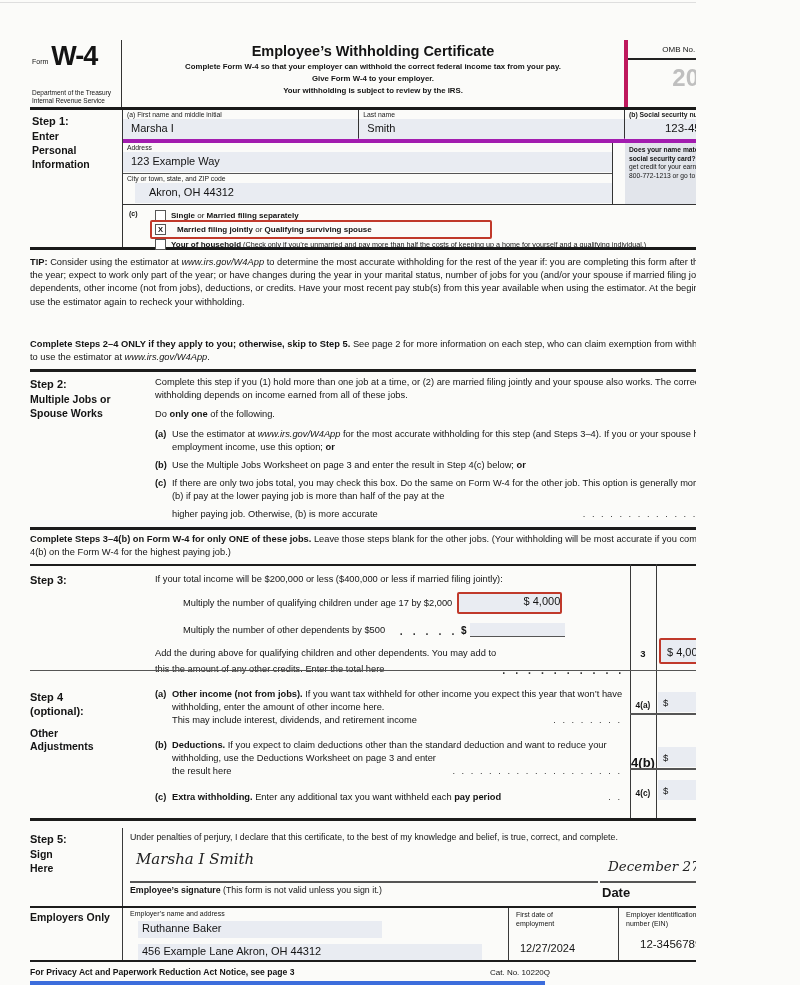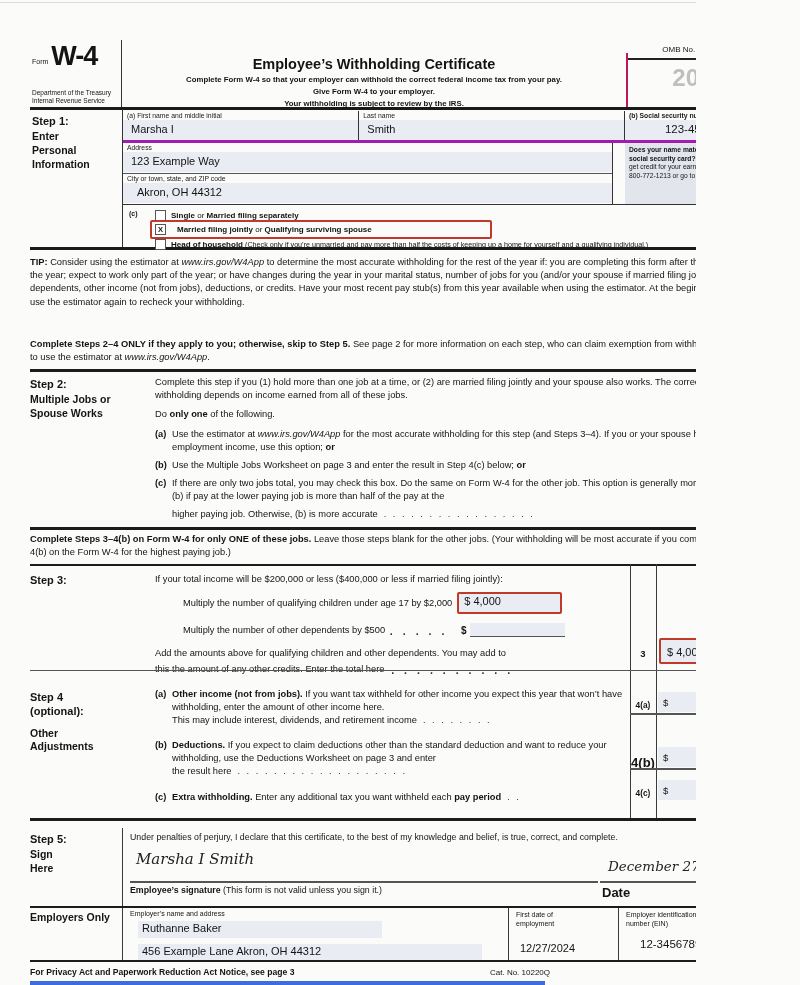--- a/index.html
+++ b/index.html
@@ -15,41 +15,41 @@
   .val{font-size:11px;padding:2px 0 0 8px;height:18px;line-height:1.3;}
   .cb{display:inline-flex;width:9px;height:9px;border:1px solid #555;background:#fff;align-items:center;justify-content:center;font-size:7.5px;font-weight:bold;line-height:1;flex:none;}
   .dots{letter-spacing:2px;white-space:nowrap;overflow:hidden;color:#333;flex:1 1 auto;min-width:0;}
   .body-t{font-size:9.3px;line-height:1.42;}
   .hang{position:relative;padding-left:17px;}
   .hang > .marker{position:absolute;left:0;top:0;font-weight:bold;}
   .steplab{font-size:11px;font-weight:bold;line-height:1.3;}
   .steptitle{font-size:10.5px;font-weight:bold;line-height:1.32;margin-top:2px;}
   .redbox{border:2px solid #c0392b;border-radius:2px;}
   .script{font-family:"DejaVu Serif",serif;font-style:italic;color:#222;}
-  .flexline{display:flex;align-items:center;}
+  .flexline{display:flex;align-items:center;text-align:right;}
 </style>
 </head>
 <body>
 
 <div class="page">
 
   <div class="abs" style="top:2px;left:0;width:800px;height:1px;background:#dedede;"></div>
 
   <div class="abs" style="top:40px;left:30px;width:740px;height:70px;display:flex;border-bottom:3px solid #1a1a1a;box-sizing:border-box;">
     <div style="width:92px;border-right:1px solid #333;position:relative;box-sizing:border-box;">
       <div style="display:flex;align-items:flex-end;padding:4px 0 0 2px;">
         <span style="font-size:7px;margin:0 3px 5px 0;">Form</span>
         <span style="font-size:27px;font-weight:bold;letter-spacing:-1px;line-height:0.95;">W-4</span>
       </div>
       <div style="position:absolute;bottom:2px;left:2px;font-size:6.5px;line-height:1.25;">
         <div>Department of the Treasury</div>
         <div>Internal Revenue Service</div>
       </div>
     </div>
-    <div style="flex:1;border-right:2px solid #be185d;text-align:center;padding:3px 8px 0;box-sizing:border-box;margin-top:13px;">
+    <div style="flex:1;border-right:4px solid #be185d;text-align:center;padding:3px 8px 0;box-sizing:border-box;">
       <div style="font-size:14.5px;font-weight:bold;">Employee’s Withholding Certificate</div>
       <div style="font-size:7.8px;font-weight:bold;line-height:1.55;margin-top:2px;">
         <div>Complete Form W-4 so that your employer can withhold the correct federal income tax from your pay.</div>
         <div>Give Form W-4 to your employer.</div>
         <div>Your withholding is subject to review by the IRS.</div>
       </div>
     </div>
     <div style="width:142px;box-sizing:border-box;">
       <div style="font-size:8px;text-align:center;padding:5px 0 4px;border-bottom:2px solid #222;">OMB No. 1545-0074</div>
       <div style="text-align:center;font-size:24px;font-weight:bold;margin-top:4px;">
@@ -57,21 +57,21 @@
       </div>
     </div>
   </div>
 
   <div class="abs" style="top:110px;left:30px;width:740px;height:140px;display:flex;border-bottom:3px solid #1a1a1a;box-sizing:border-box;">
     <div style="width:92px;padding:4px 6px 0 2px;box-sizing:border-box;">
       <div class="steplab">Step 1:</div>
       <div class="steptitle" style="width:70px;">Enter Personal Information</div>
     </div>
     <div style="flex:1;border-left:1px solid #333;box-sizing:border-box;">
-      <div style="display:flex;height:33px;border-bottom:3px solid #a21caf;box-sizing:border-box;align-items:flex-end;">
+      <div style="display:flex;height:33px;border-bottom:5px solid #a21caf;box-sizing:border-box;">
         <div style="flex:1.6;border-right:1px solid #333;box-sizing:border-box;">
           <div class="lbl">(a)  First name and middle initial</div>
           <div class="val shade">Marsha I</div>
         </div>
         <div style="flex:1.8;border-right:1px solid #333;box-sizing:border-box;">
           <div class="lbl">Last name</div>
           <div class="val shade">Smith</div>
         </div>
         <div style="width:145px;box-sizing:border-box;">
           <div class="lbl b">(b)  Social security number</div>
@@ -79,42 +79,42 @@
         </div>
       </div>
       <div style="display:flex;height:62px;border-bottom:1px solid #333;box-sizing:border-box;gap:12px;">
         <div style="flex:1;border-right:1px solid #333;box-sizing:border-box;">
           <div style="height:31px;border-bottom:1px solid #555;box-sizing:border-box;">
             <div class="lbl">Address</div>
             <div class="val shade">123 Example Way</div>
           </div>
           <div style="height:30px;box-sizing:border-box;">
             <div class="lbl">City or town, state, and ZIP code</div>
-            <div class="val shade" style="padding-left:14px;">Akron, OH 44312</div>
+            <div class="val shade" style="padding-left:14px;margin-left:12px;">Akron, OH 44312</div>
           </div>
         </div>
         <div style="width:145px;background:#e2e5eb;padding:3px 4px;font-size:6.7px;line-height:1.3;box-sizing:border-box;">
           <span class="b">Does your name match the name on your social security card?</span><span> If not, to ensure you get credit for your earnings, contact SSA at 800-772-1213 or go to www.ssa.gov.</span>
         </div>
       </div>
       <div style="position:relative;padding:4px 0 0 6px;">
         <span class="b" style="position:absolute;left:6px;top:5px;font-size:7px;">(c)</span>
         <div style="margin-left:26px;">
           <div class="flexline" style="height:13px;">
             <span class="cb"></span>
             <span style="font-size:8px;margin-left:5px;"><span class="b">Single</span><span> or </span><span class="b">Married filing separately</span></span>
           </div>
           <div class="flexline" style="height:15px;position:relative;">
             <span class="abs redbox" style="left:-5px;top:-2px;width:338px;height:15px;"></span>
             <span class="cb">X</span>
             <span style="font-size:8px;margin-left:5px;padding-left:6px;"><span class="b">Married filing jointly</span><span> or </span><span class="b">Qualifying surviving spouse</span></span>
           </div>
           <div class="flexline" style="height:14px;">
             <span class="cb"></span>
-            <span style="font-size:8px;margin-left:5px;white-space:nowrap;"><span class="b">Head of household</span><span style="font-size:7.2px;"> (Check only if you’re unmarried and pay more than half the costs of keeping up a home for yourself and a qualifying individual.)</span></span>
+            <span style="font-size:8px;margin-left:5px;white-space:nowrap;"><span class="b">Your of household</span><span style="font-size:7.2px;"> (Check only if you’re unmarried and pay more than half the costs of keeping up a home for yourself and a qualifying individual.)</span></span>
           </div>
         </div>
       </div>
     </div>
   </div>
 
   <div class="abs body-t" style="top:256px;left:30px;width:740px;">
     <span class="b">TIP:</span><span> Consider using the estimator at </span><span class="i">www.irs.gov/W4App</span><span> to determine the most accurate withholding for the rest of the year if: you are completing this form after the beginning of the year; expect to work only part of the year; or have changes during the year in your marital status, number of jobs for you (and/or your spouse if married filing jointly), dependents, other income (not from jobs), deductions, or credits. Have your most recent pay stub(s) from this year available when using the estimator. At the beginning of next year, use the estimator again to recheck your withholding.</span>
   </div>
 
@@ -169,21 +169,21 @@
         <span class="body-t" style="white-space:nowrap;">Multiply the number of qualifying children under age 17 by $2,000</span>
         <span class="redbox shade" style="margin-left:5px;width:96px;height:17px;font-size:11px;padding:1px 0 0 5px;border-bottom-color:#c0392b;">$ 4,000</span>
       </div>
       <div class="flexline" style="margin:7px 0 0 28px;">
         <span class="body-t" style="white-space:nowrap;">Multiply the number of other dependents by $500</span>
         <span class="dots" style="flex:0 0 auto;width:68px;margin:0 4px;">.    .    .    .    .</span>
         <span class="b" style="font-size:10px;">$</span>
         <span class="shade" style="width:95px;height:13px;border-bottom:1.5px solid #555;margin-left:3px;"></span>
       </div>
       <div style="margin:8px 0 0 0;">
-        <div class="body-t">Add the amounts above for qualifying children and other dependents. You may add to</div>
+        <div class="body-t">Add the during above for qualifying children and other dependents. You may add to</div>
         <div class="flexline">
           <span class="body-t" style="white-space:nowrap;">this the amount of any other credits. Enter the total here</span>
           <span class="dots" style="margin:0 6px;">.    .    .    .    .    .    .    .    .    .</span>
         </div>
       </div>
     </div>
   </div>
 
   <div class="vl" style="left:630px;top:564px;height:254px;"></div>
   <div class="vl" style="left:656px;top:564px;height:254px;"></div>

